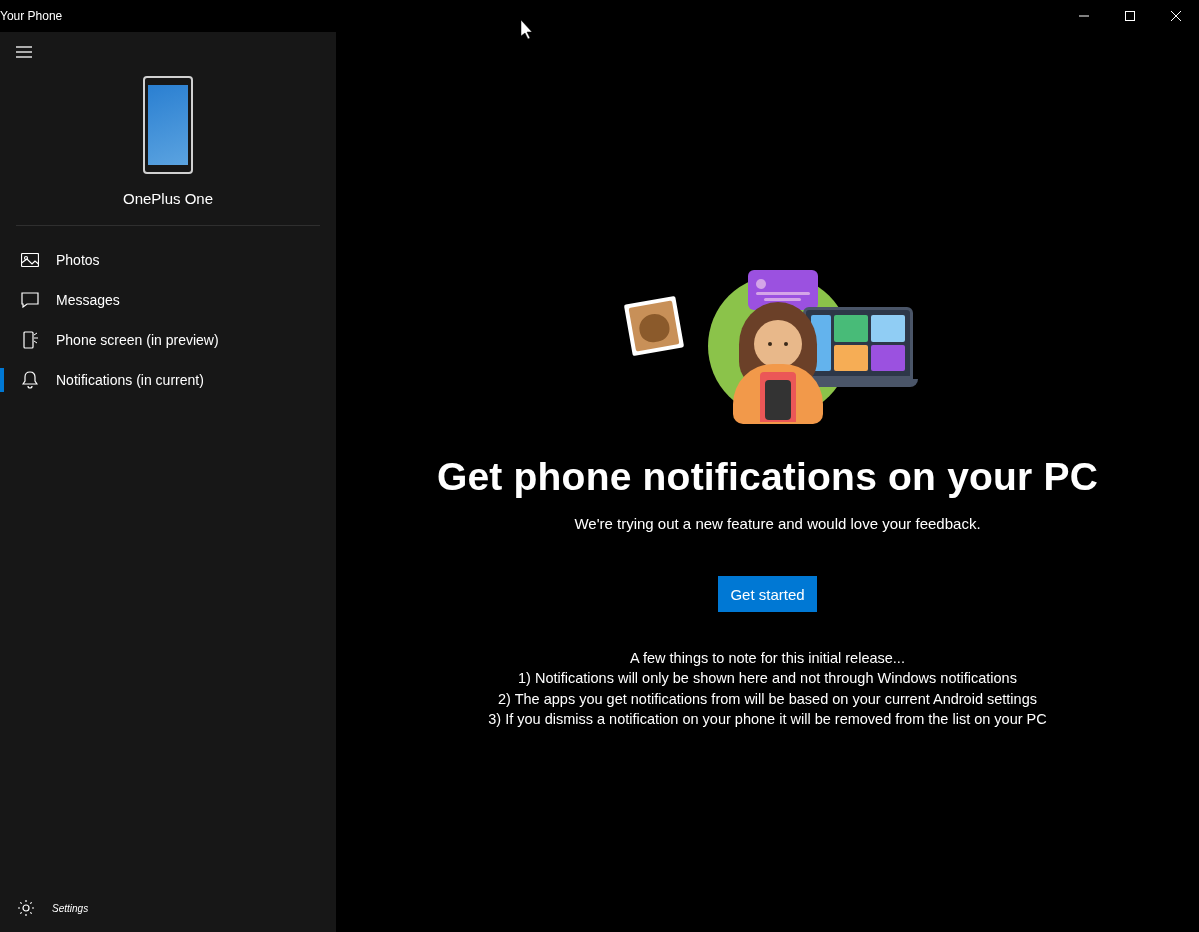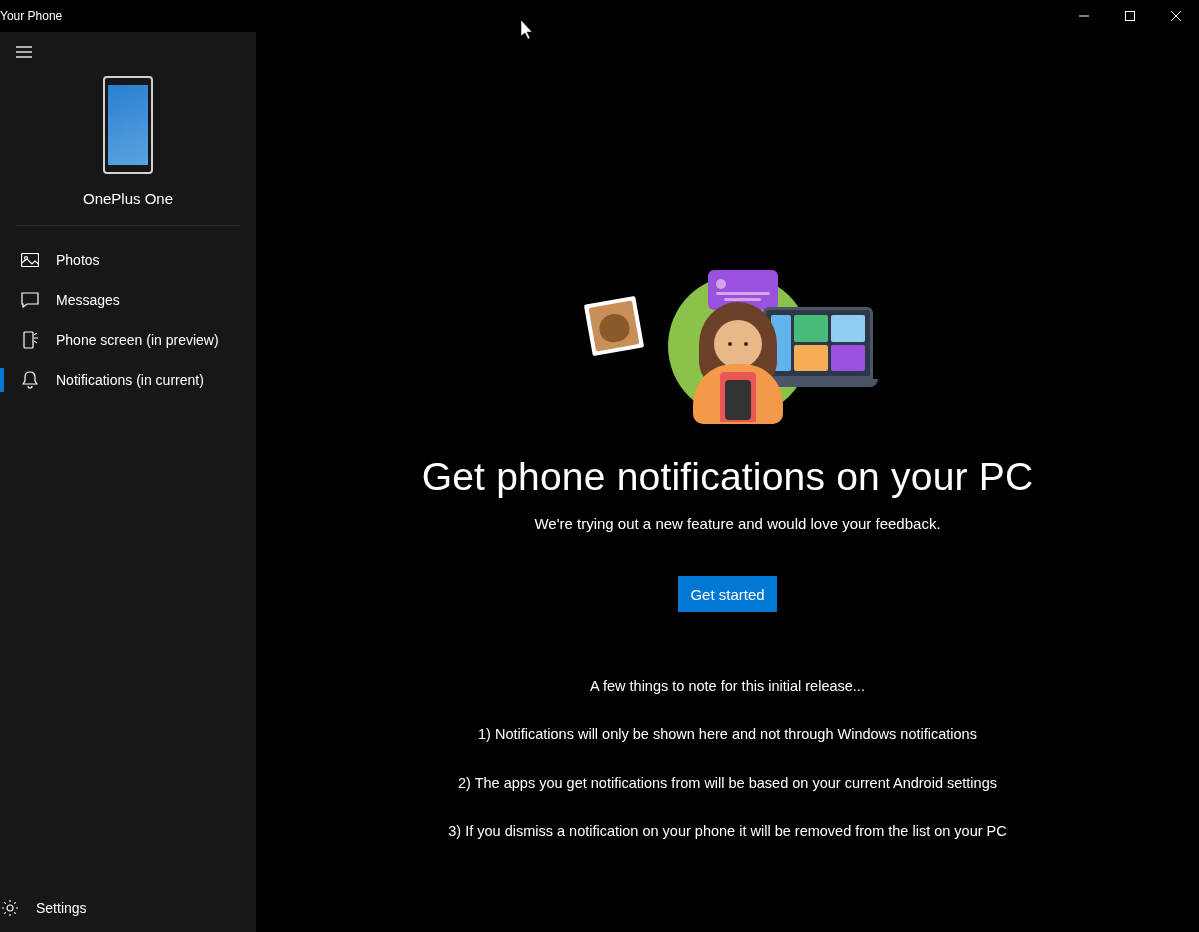--- a/index.html
+++ b/index.html
@@ -40,21 +40,21 @@
       justify-content: center;
       cursor: default;
     }
     .win-ctrl svg { stroke: #fff; }
     .app-body {
       flex: 1;
       display: flex;
       overflow: hidden;
     }
     .sidebar {
-      width: 256px;
+      width: 336px;
       background: #171717;
       display: flex;
       flex-direction: column;
       position: relative;
     }
     .hamburger {
       width: 48px;
       height: 40px;
       display: flex;
       align-items: center;
@@ -119,21 +119,23 @@
       align-items: center;
       justify-content: center;
     }
     .sidebar-bottom {
       margin-top: auto;
     }
     .settings-item {
       height: 48px;
       display: flex;
       align-items: center;
-      font-size: 14px;
+      padding-left: 16px;
+      font-size: 10px;
+      font-style: italic;
     }
     .main {
       flex: 1;
       background: #000;
       display: flex;
       flex-direction: column;
       align-items: center;
       padding-top: 238px;
       position: relative;
     }
@@ -312,21 +314,21 @@
     .lt-tile.c { background: #f6ad55; }
     .lt-tile.d { background: #9B51E0; }
     .laptop-base {
       width: 120px;
       height: 8px;
       background: #4a5568;
       border-radius: 0 0 8px 8px;
     }
     .main-heading {
       font-size: 39px;
-      font-weight: 400;
+      font-weight: 700;
       letter-spacing: 0.2px;
       margin-bottom: 16px;
       text-align: right;
     }
     .main-sub {
       font-size: 15px;
       font-weight: 400;
       margin-bottom: 44px;
       text-align: center;
       margin-left: 20px;
@@ -341,21 +343,20 @@
       cursor: default;
       margin-bottom: 36px;
     }
     .notes {
       text-align: center;
       font-size: 14.5px;
       line-height: 1.4;
     }
     .notes div {
       margin-bottom: 0px;
-      margin-top: 28px;
     }
     .cursor {
       position: absolute;
       left: 521px;
       top: 20px;
       pointer-events: none;
       z-index: 1000;
     }
   </style>
 </head>

